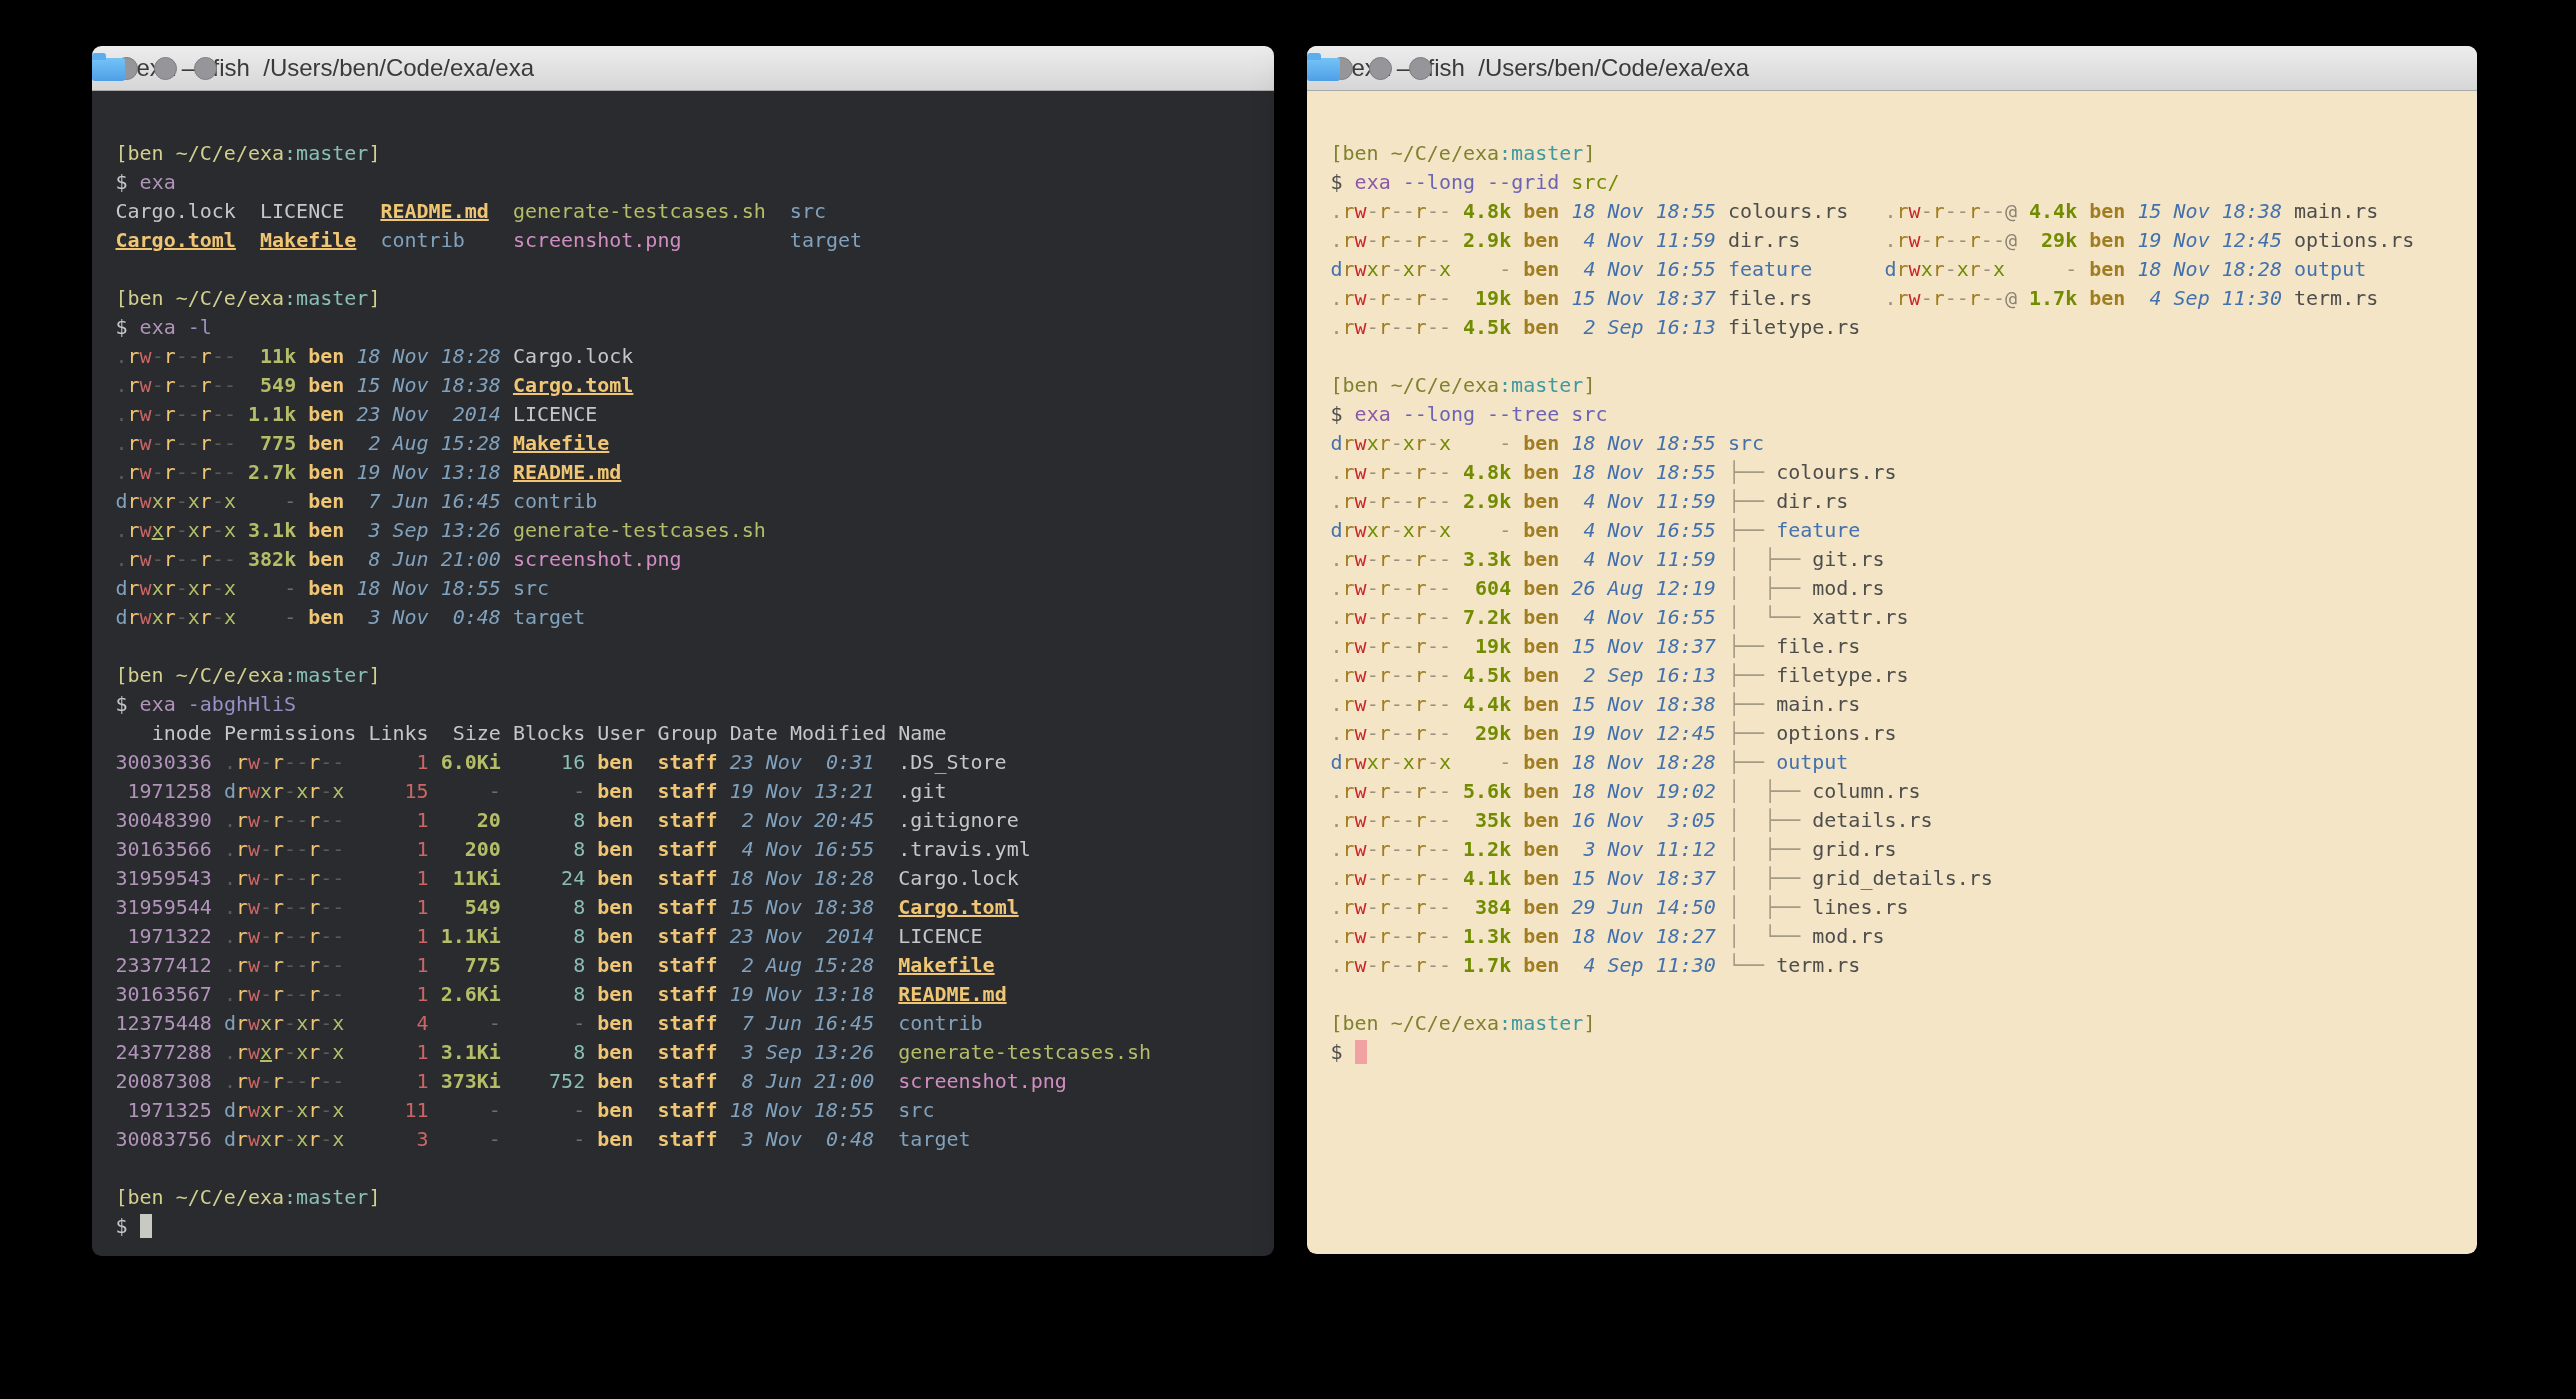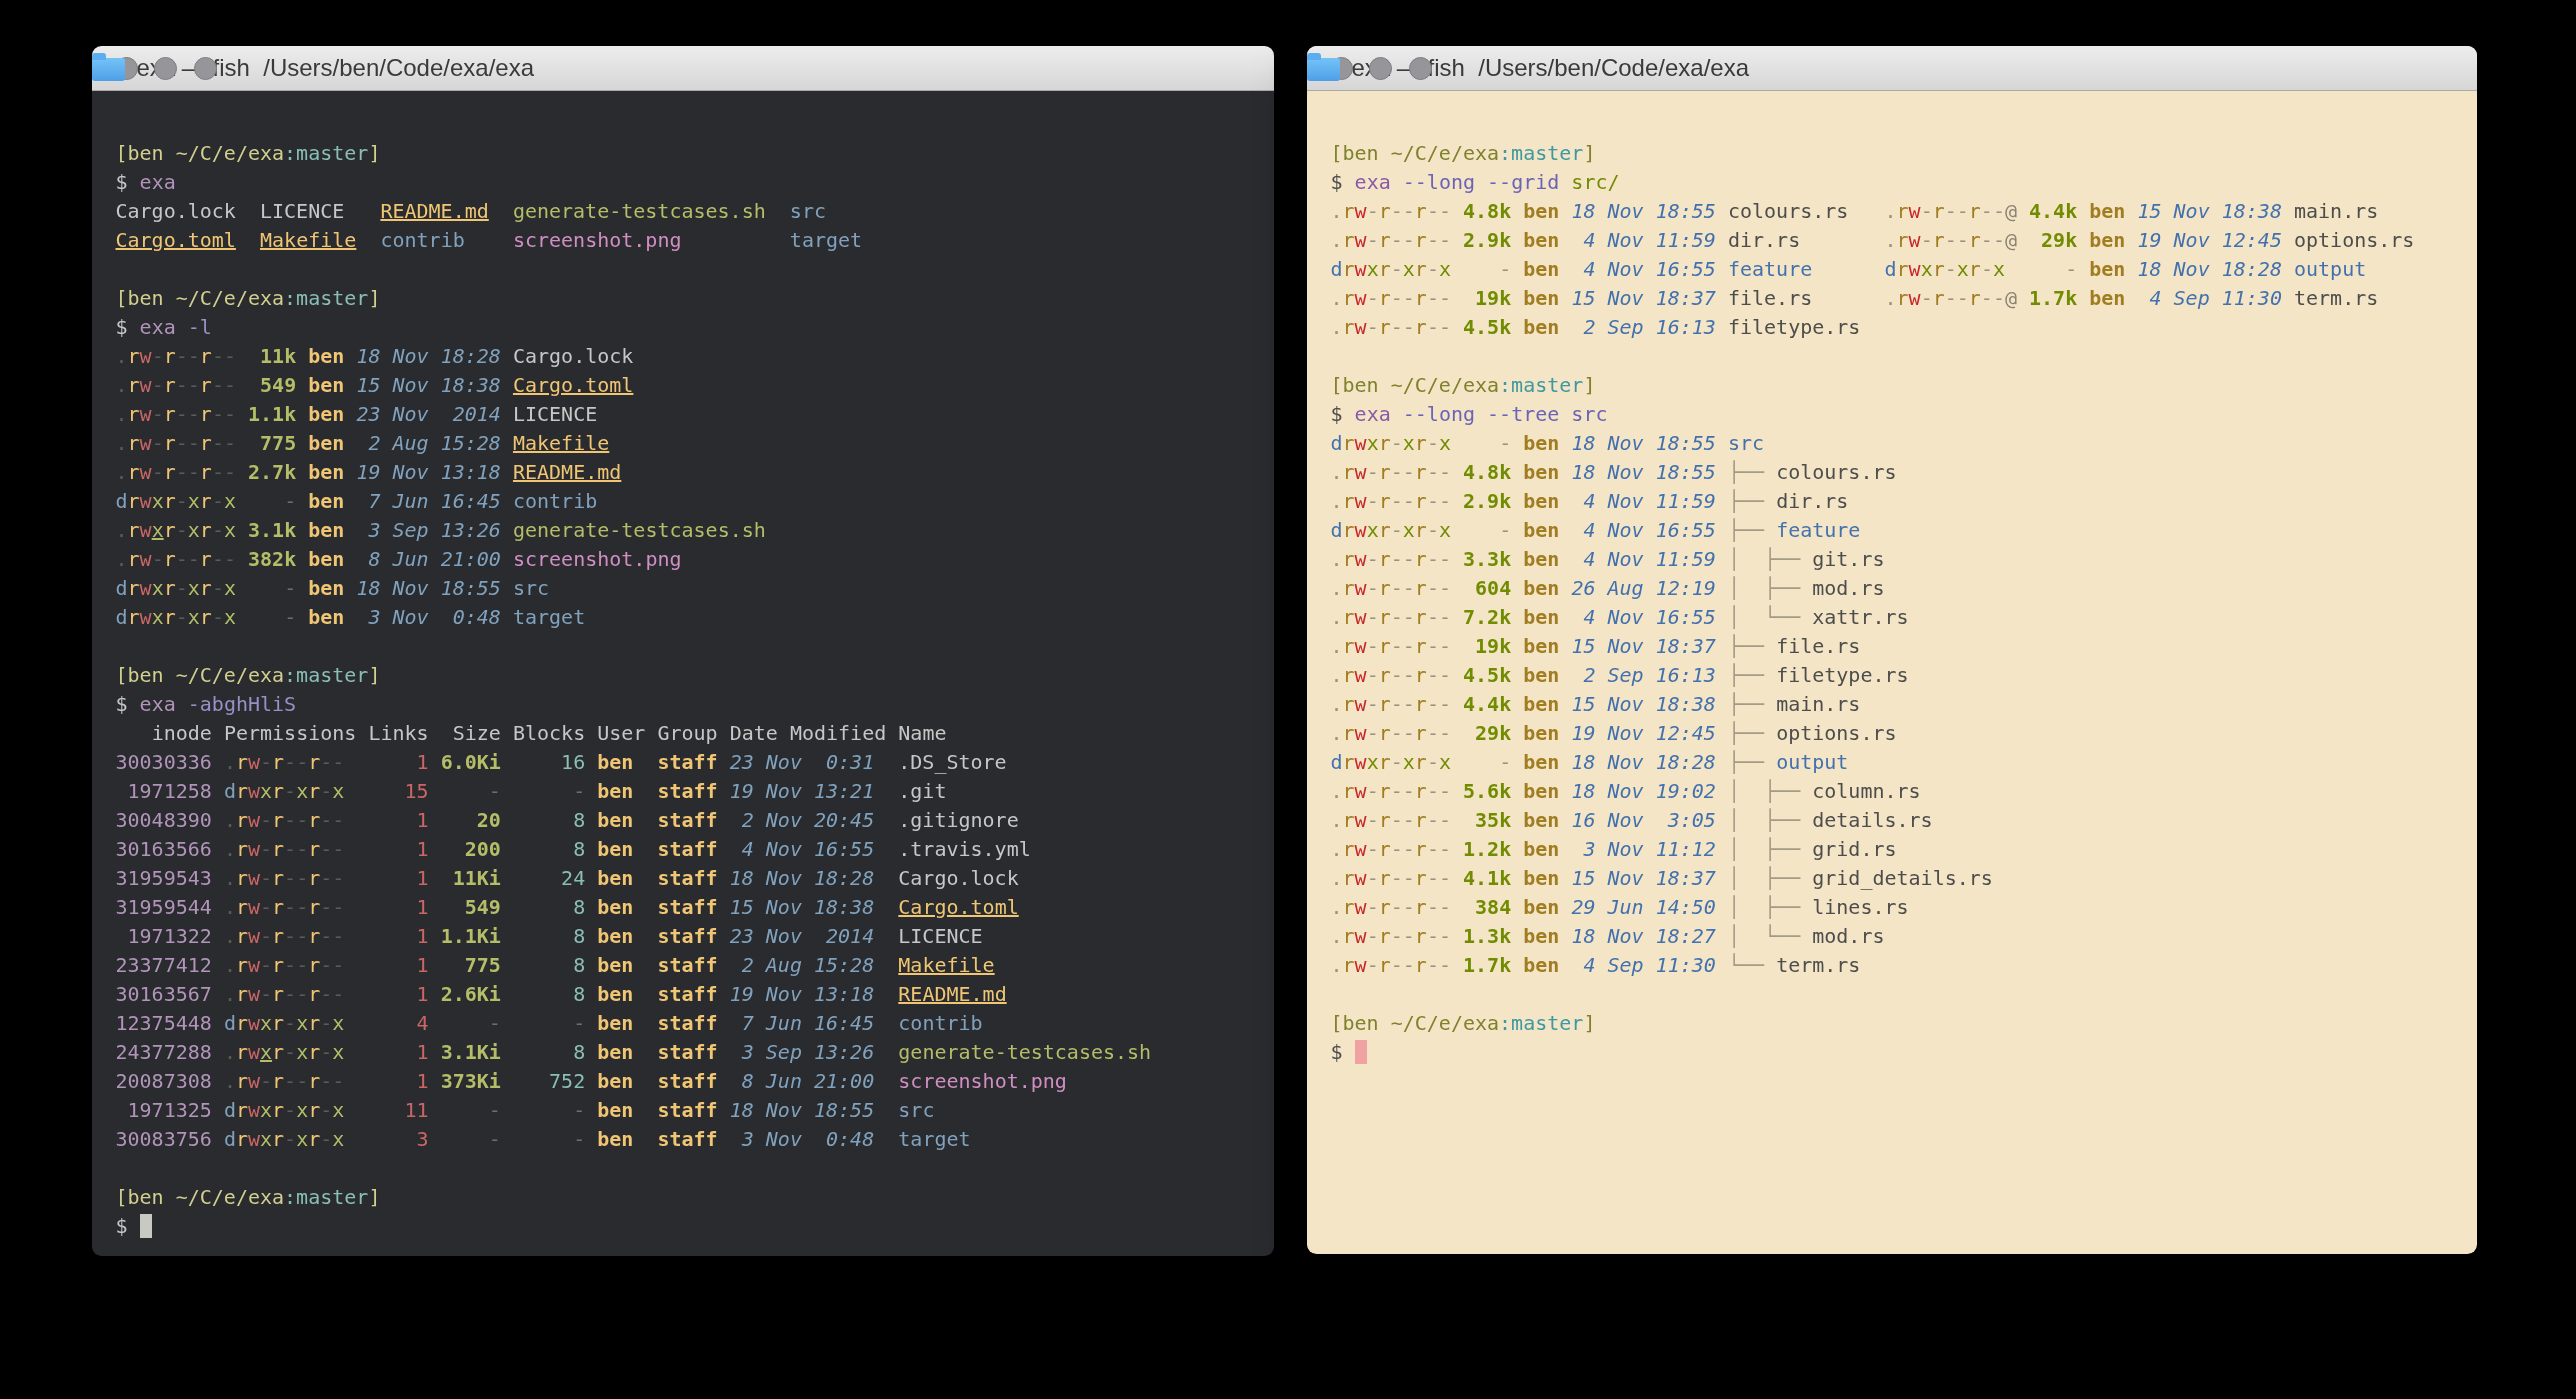--- a/index.html
+++ b/index.html
@@ -57,21 +57,21 @@
     line-height:29px;
     white-space:pre;
   }
   .line{min-height:29px;}
   
   .s-p  {color:var(--prompt);}
   .s-t  {color:var(--branch);}
   .s-f  {color:var(--fg);}
   .s-cmd{color:var(--cmd);text-align:center;}
   .s-arg{color:var(--arg);}
-  .s-doc{color:var(--doc);text-decoration:underline;}
+  .s-doc{color:var(--doc);text-decoration:underline;font-weight:bold;}
   .s-grn{color:var(--grn);text-align:right;}
   .s-blu{color:var(--blu);}
   .s-mag{color:var(--mag);}
   .s-gry{color:var(--gry);}
   .s-siz{color:var(--siz);font-weight:bold;}
   .s-usr{color:var(--usr);font-weight:bold;}
   .s-dat{color:var(--dat);font-style:italic;}
   .s-ino{color:var(--ino);}
   .s-lnk{color:var(--lnk);}
   .s-blk{color:var(--blk);}

